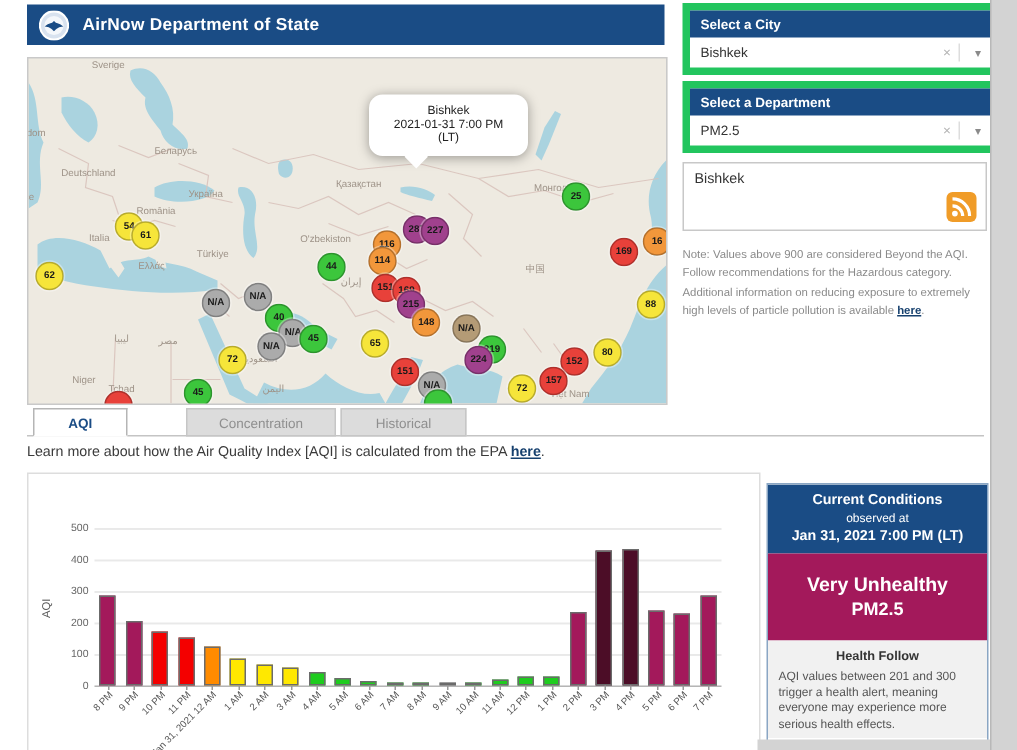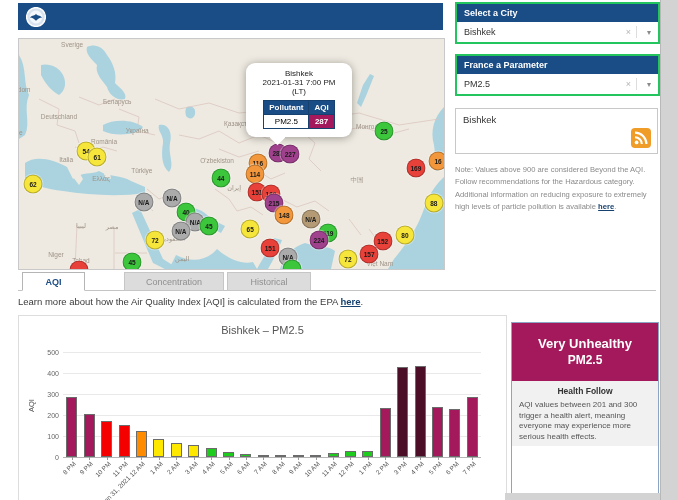--- a/index.html
+++ b/index.html
@@ -21,21 +21,21 @@
   .popup{left:227px;top:24px;width:98px;background:#fff;border-radius:9px;box-shadow:0 1px 8px rgba(0,0,0,.35);
          padding:6px 4px 8px 4px;text-align:center;z-index:30;}
   .popup::after{content:"";position:absolute;bottom:-6px;left:26px;width:11px;height:11px;background:#fff;transform:rotate(45deg);}
   .popup .pc{font-size:8px;color:#222;}
   .popup table{margin:4px auto 0 auto;border-collapse:collapse;font-size:8px;}
   .popup th{background:#1a4c85;color:#fff;font-weight:bold;padding:2px 5px;border:1px solid #16406e;}
   .popup td{padding:2px 5px;border:1px solid #16406e;}
   .popup td.aqi{background:#a3195b;color:#fff;font-weight:bold;}
 
   
-  .side-panel{left:455px;width:201px;border:2px solid #22c55e;background:#fff;}
+  .side-panel{left:455px;width:201px;border:5px solid #22c55e;background:#fff;}
   .sp-head{background:#1a4c85;color:#fff;font-size:9px;font-weight:bold;height:18px;line-height:18px;padding-left:7px;}
   .sp-row{height:20px;display:flex;align-items:center;font-size:9px;color:#333;position:relative;}
   .sp-row .val{margin-left:7px;}
   .sp-row .clr{position:absolute;right:27px;color:#b5b5b5;font-size:9px;cursor:pointer;}
   .sp-row .dvd{position:absolute;right:21px;top:4px;width:1px;height:12px;background:#ddd;}
   .sp-row .arr{position:absolute;right:7px;color:#8a8a8a;font-size:8px;cursor:pointer;}
   .rssbox{left:455px;top:108px;width:201px;height:44px;border:1px solid #c8c8c8;background:#fff;}
   .rssbox .lbl{position:absolute;left:7px;top:5px;font-size:9.5px;color:#333;}
   .rssicon{position:absolute;right:6px;bottom:5px;width:20px;height:20px;background:#f09c28;border-radius:4px;cursor:pointer;}
   .note{left:455px;top:164px;width:201px;font-size:7.6px;color:#8a8a8a;line-height:1.62;}
@@ -79,20 +79,21 @@
 </style>
 </head>
 <body>
 
 <div class="abs hdr">
   <svg class="seal" viewBox="0 0 20 20">
     <circle cx="10" cy="10" r="9.4" fill="#d8e2ef" stroke="#ffffff" stroke-width="1.4"></circle>
     <circle cx="10" cy="10" r="6.4" fill="#f4f7fb"></circle>
     <path d="M3.8,10.6 C6.8,7.8 8.8,9 10,6.8 C11.2,9 13.2,7.8 16.2,10.6 C13.2,10.8 12,11.8 10,13.8 C8,11.8 6.8,10.8 3.8,10.6 Z" fill="#1a4c85"></path>
   </svg>
+  <span class="ttl">AirNow Department of State</span>
 </div>
 
 <div class="abs map">
   <svg class="base" width="425" height="230" viewBox="0 0 425 230">
     <g fill="#aad3df" stroke="none">
       <path d="M0,16 C8,28 4,44 10,56 C4,70 12,84 6,96 L0,100 Z"></path>
       <path d="M68,8 C76,4 84,8 88,16 C94,24 98,34 96,44 C102,50 108,54 106,60 C98,62 90,56 88,48 C82,40 76,34 78,26 C72,20 66,14 68,8 Z"></path>
       <path d="M22,26 C30,24 40,28 44,36 C48,44 46,52 40,56 C32,52 26,44 22,36 Z"></path>
       <path d="M6,124 C16,116 34,120 48,128 L54,140 C64,132 72,136 80,132 C90,138 102,136 112,142 L126,148 L126,154 C100,158 70,156 44,152 C28,150 14,146 6,142 Z"></path>
       <path d="M84,86 C94,80 114,80 124,88 C120,96 96,98 84,92 Z"></path>
@@ -188,47 +189,35 @@
     <div class="marker" style="left: 98.6%; top: 53%; background: rgb(242, 151, 59);">16</div>
     <div class="marker" style="left: 97.6%; top: 71.3%; background: rgb(246, 229, 58);">88</div>
     <div class="marker" style="left: 90.8%; top: 85.2%; background: rgb(246, 229, 58);">80</div>
     <div class="marker" style="left: 85.6%; top: 87.8%; background: rgb(232, 65, 58);">152</div>
     <div class="marker" style="left: 82.4%; top: 93.5%; background: rgb(232, 65, 58);">157</div>
     <div class="marker" style="left: 77.4%; top: 95.7%; background: rgb(246, 229, 58);">72</div>
     <div class="abs popup">
     <div class="pc" style="font-size:8px;">Bishkek</div>
     <div class="pc">2021-01-31 7:00 PM</div>
     <div class="pc">(LT)</div>
-    <table>
-      <tbody>
-          <tr>
-        <th>Pollutant</th>
-        <th>AQI</th>
-      </tr>
-      <tr>
-        <td>PM2.5</td>
-        <td class="aqi">287</td>
-      </tr>
-    </tbody>
-      </table>
   </div>
   </div>
 
 <div class="abs side-panel" style="top:2px;">
   <div class="sp-head">Select a City</div>
   <div class="sp-row">
     <span class="val">Bishkek</span>
     <span class="clr">×</span>
     <span class="dvd"></span>
     <span class="arr">▾</span>
   </div>
 </div>
 
 <div class="abs side-panel" style="top:54px;">
-  <div class="sp-head">France a Parameter</div>
+  <div class="sp-head">Select a Department</div>
   <div class="sp-row">
     <span class="val">PM2.5</span>
     <span class="clr">×</span>
     <span class="dvd"></span>
     <span class="arr">▾</span>
   </div>
 </div>
 
 <div class="abs rssbox">
   <span class="lbl">Bishkek</span>
@@ -246,21 +235,20 @@
 <div class="abs tabs">
   <div class="tab active" style="width:63px;">AQI</div>
   <div class="tab" style="width:100px;margin-left:36px;">Concentration</div>
   <div class="tab" style="width:84px;">Historical</div>
 </div>
 <div class="abs tabline"></div>
 
 <div class="abs learn"><span>Learn more about how the Air Quality Index [AQI] is calculated from the EPA </span><a>here</a><span>.</span></div>
 
 <div class="abs chart">
-  <div class="ctitle">Bishkek – PM2.5</div>
   <div class="ylab">AQI</div>
   <div class="plot">
       <span class="ytick" style="bottom: -3.5px;">0</span>
       <span class="ytick" style="bottom: 17.5px;">100</span>
       <span class="ytick" style="bottom: 38.5px;">200</span>
       <span class="ytick" style="bottom: 59.5px;">300</span>
       <span class="ytick" style="bottom: 80.5px;">400</span>
       <span class="ytick" style="bottom: 101.5px;">500</span>
       <div class="bar" style="left: 3.2px; height: 60px; background: rgb(163, 25, 91);"></div>
       <div class="tick" style="left: 8.7px;"></div>
@@ -331,20 +319,25 @@
       <div class="bar" style="left: 386.4px; height: 48px; background: rgb(163, 25, 91);"></div>
       <div class="tick" style="left: 391.9px;"></div>
       <span class="xlab" style="left: 331.9px;">6 PM</span>
       <div class="bar" style="left: 403.8px; height: 60px; background: rgb(163, 25, 91);"></div>
       <div class="tick" style="left: 409.3px;"></div>
       <span class="xlab" style="left: 349.3px;">7 PM</span>
     </div>
 </div>
 
 <div class="abs cc">
+  <div class="cc-head">
+    <div class="l1">Current Conditions</div>
+    <div class="l2">observed at</div>
+    <div class="l3">Jan 31, 2021 7:00 PM (LT)</div>
+  </div>
   <div class="cc-aqi">
     <div class="a2">Very Unhealthy</div>
     <div class="a3">PM2.5</div>
   </div>
   <div class="cc-h">
     <div class="ht">Health Follow</div>
     <div class="hb">AQI values between 201 and 300 trigger a health alert, meaning everyone may experience more serious health effects.</div>
   </div>
 </div>
 

